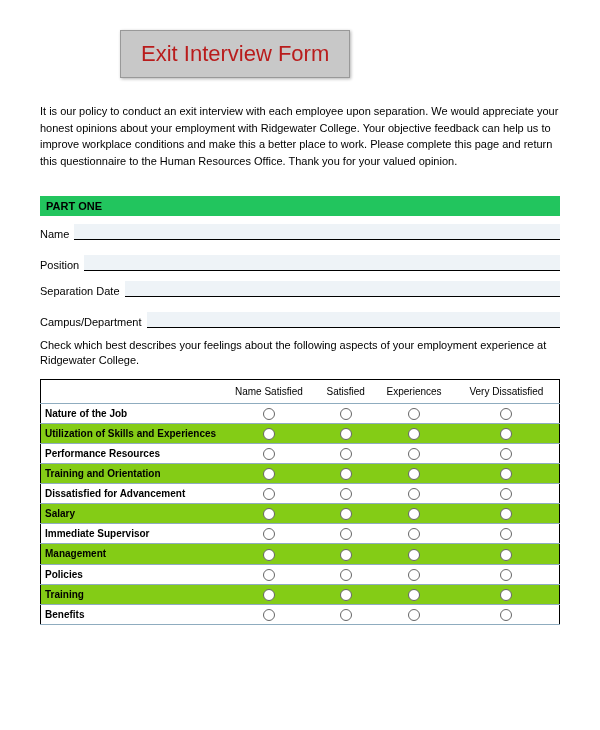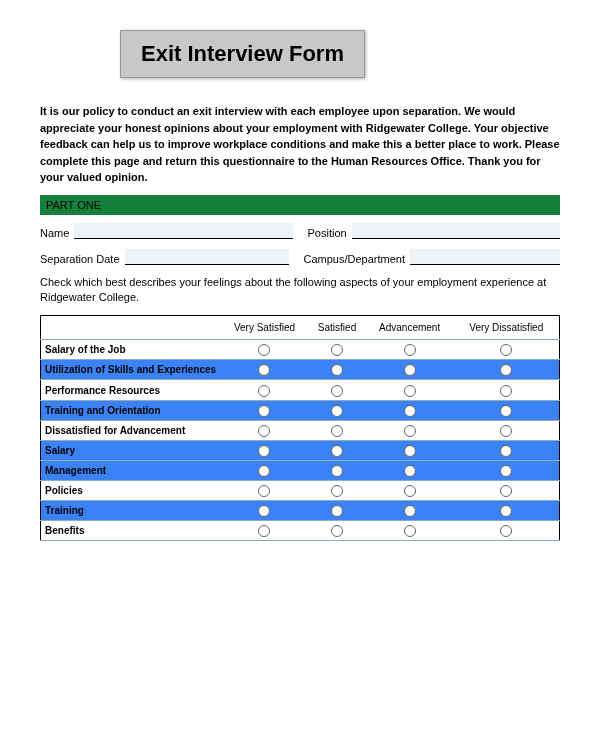--- a/index.html
+++ b/index.html
@@ -18,40 +18,41 @@
     .title-box {
       background: #c8c8c8;
       border: 1px solid #999;
       padding: 10px 20px;
       display: inline-block;
       margin: 10px 0 25px 80px;
       box-shadow: 1px 1px 3px rgba(0,0,0,0.3);
     }
     .title-box h1 {
       font-size: 22px;
+      font-weight: normal;
+      color: #b91c1c;
+    }
+    .intro-text {
+      font-size: 11px;
+      font-weight: normal;
+      line-height: 1.5;
+      margin-bottom: 27px;
+    }
+    .part-header {
+      background: #22c55e;
+      padding: 4px 6px;
       font-weight: bold;
-      color: #000000;
-    }
-    .intro-text {
-      font-size: 11px;
-      font-weight: bold;
-      line-height: 1.5;
-      margin-bottom: 9px;
-    }
-    .part-header {
-      background: #15803d;
-      padding: 4px 6px;
-      font-weight: normal;
       font-size: 11px;
       margin-bottom: 8px;
     }
     .field-row {
       display: flex;
       margin-bottom: 10px;
       gap: 15px;
+      flex-direction: column;
     }
     .field {
       display: flex;
       align-items: flex-end;
       flex: 1;
     }
     .field-label {
       font-size: 11px;
       white-space: nowrap;
       margin-right: 5px;
@@ -90,21 +91,21 @@
       border-bottom: 1px solid #8facbf;
       padding: 3px 4px;
       text-align: center;
     }
     .rating-table td:first-child {
       text-align: left;
       font-weight: bold;
       font-size: 10px;
     }
     .rating-table tr.alt td {
-      background: #3b82f6;
+      background: #84cc16;
       margin-left: 41px;
     }
     .radio-circle {
       display: inline-block;
       width: 12px;
       height: 12px;
       border: 1.5px solid #666;
       border-radius: 50%;
       background: #fff;
       vertical-align: middle;
@@ -144,29 +145,29 @@
     <input class="field-input" type="text" style="">
   </div>
 </div>
 
 <p class="instructions">Check which best describes your feelings about the following aspects of your employment experience at Ridgewater College.</p>
 
 <table class="rating-table">
   <thead>
     <tr>
       <th></th>
-      <th>Very Satisfied</th>
+      <th>Name Satisfied</th>
       <th>Satisfied</th>
-      <th>Advancement</th>
+      <th>Experiences</th>
       <th>Very Dissatisfied</th>
     </tr>
   </thead>
   <tbody>
     <tr>
-      <td>Salary of the Job</td>
+      <td>Nature of the Job</td>
       <td><span class="radio-circle"></span></td>
       <td><span class="radio-circle"></span></td>
       <td><span class="radio-circle"></span></td>
       <td><span class="radio-circle"></span></td>
     </tr>
     <tr class="alt">
       <td>Utilization of Skills and Experiences</td>
       <td><span class="radio-circle"></span></td>
       <td><span class="radio-circle"></span></td>
       <td><span class="radio-circle"></span></td>
@@ -188,20 +189,27 @@
     </tr>
     <tr>
       <td>Dissatisfied for Advancement</td>
       <td><span class="radio-circle"></span></td>
       <td><span class="radio-circle"></span></td>
       <td><span class="radio-circle"></span></td>
       <td><span class="radio-circle"></span></td>
     </tr>
     <tr class="alt">
       <td>Salary</td>
+      <td><span class="radio-circle"></span></td>
+      <td><span class="radio-circle"></span></td>
+      <td><span class="radio-circle"></span></td>
+      <td><span class="radio-circle"></span></td>
+    </tr>
+    <tr>
+      <td>Immediate Supervisor</td>
       <td><span class="radio-circle"></span></td>
       <td><span class="radio-circle"></span></td>
       <td><span class="radio-circle"></span></td>
       <td><span class="radio-circle"></span></td>
     </tr>
     <tr class="alt">
       <td>Management</td>
       <td><span class="radio-circle"></span></td>
       <td><span class="radio-circle"></span></td>
       <td><span class="radio-circle"></span></td>

